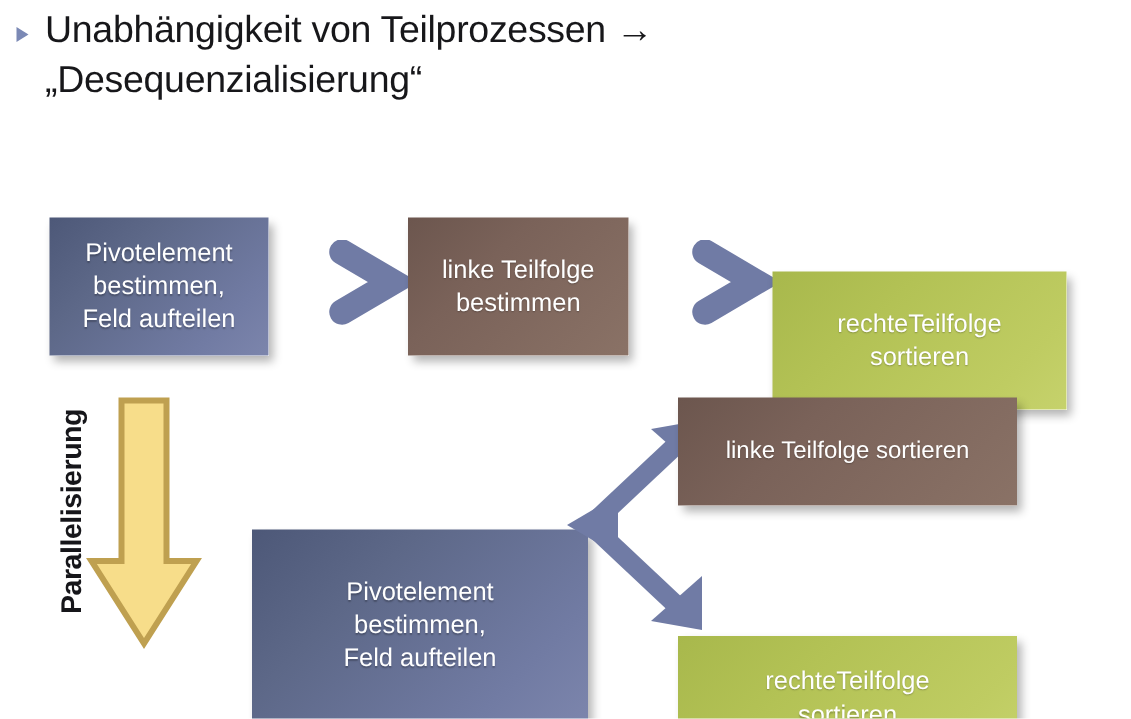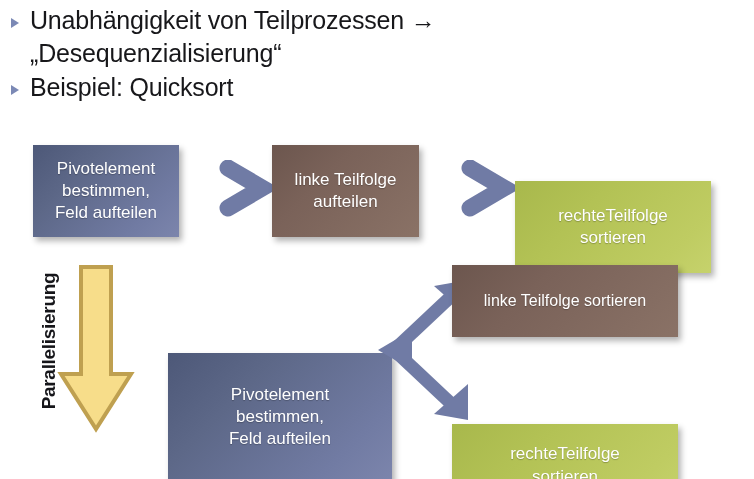--- a/index.html
+++ b/index.html
@@ -146,43 +146,35 @@
     <div class="bullet-row">
       <span class="bullet-mark">
         <svg width="10" height="12" viewBox="0 0 10 12" aria-hidden="true">
           <polygon points="1,1 9,6 1,11" fill="#7b89b5"></polygon>
         </svg>
       </span>
       <span class="bullet-text">Unabhängigkeit von Teilprozessen →
 „Desequenzialisierung“</span>
     </div>
 
-    <div class="bullet-row">
-      <span class="bullet-mark">
-        <svg width="10" height="12" viewBox="0 0 10 12" aria-hidden="true">
-          <polygon points="1,1 9,6 1,11" fill="#7b89b5"></polygon>
-        </svg>
-      </span>
-      <span class="bullet-text">Beispiel: Quicksort</span>
-    </div>
 
   </div>
 
   <div class="pbox blue" style="left:33px; top:145px; width:146px; height:92px;">Pivotelement
 bestimmen,
 Feld aufteilen</div>
 
   <div class="chev" style="left:218px; top:160px;">
     <svg width="60" height="58" viewBox="0 0 60 58" aria-hidden="true">
       <path d="M10 8 L44 28 L10 48" fill="none" stroke="#707ba5" stroke-width="17" stroke-linecap="round" stroke-linejoin="miter"></path>
     </svg>
   </div>
 
   <div class="pbox brown" style="left:272px; top:145px; width:147px; height:92px;">linke Teilfolge
-aufteilen</div>
+bestimmen</div>
 
   <div class="chev" style="left:460px; top:160px;">
     <svg width="60" height="58" viewBox="0 0 60 58" aria-hidden="true">
       <path d="M10 8 L44 28 L10 48" fill="none" stroke="#707ba5" stroke-width="17" stroke-linecap="round" stroke-linejoin="miter"></path>
     </svg>
   </div>
 
   <div class="pbox green" style="left:515px; top:145px; width:196px; height:92px;">rechteTeilfolge
 sortieren</div>
 

